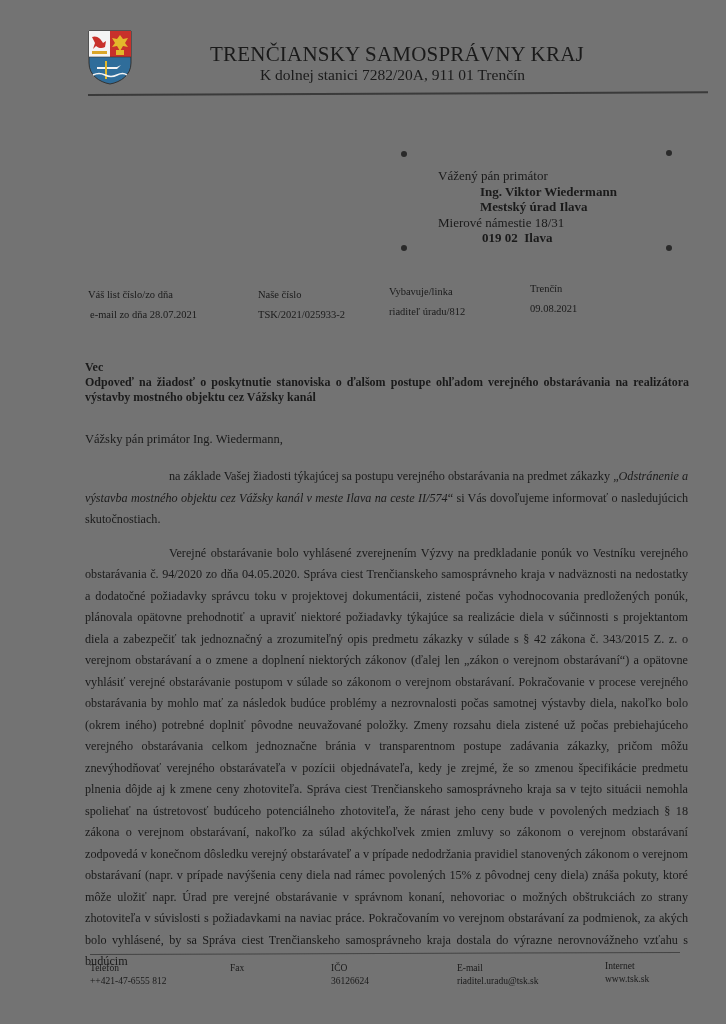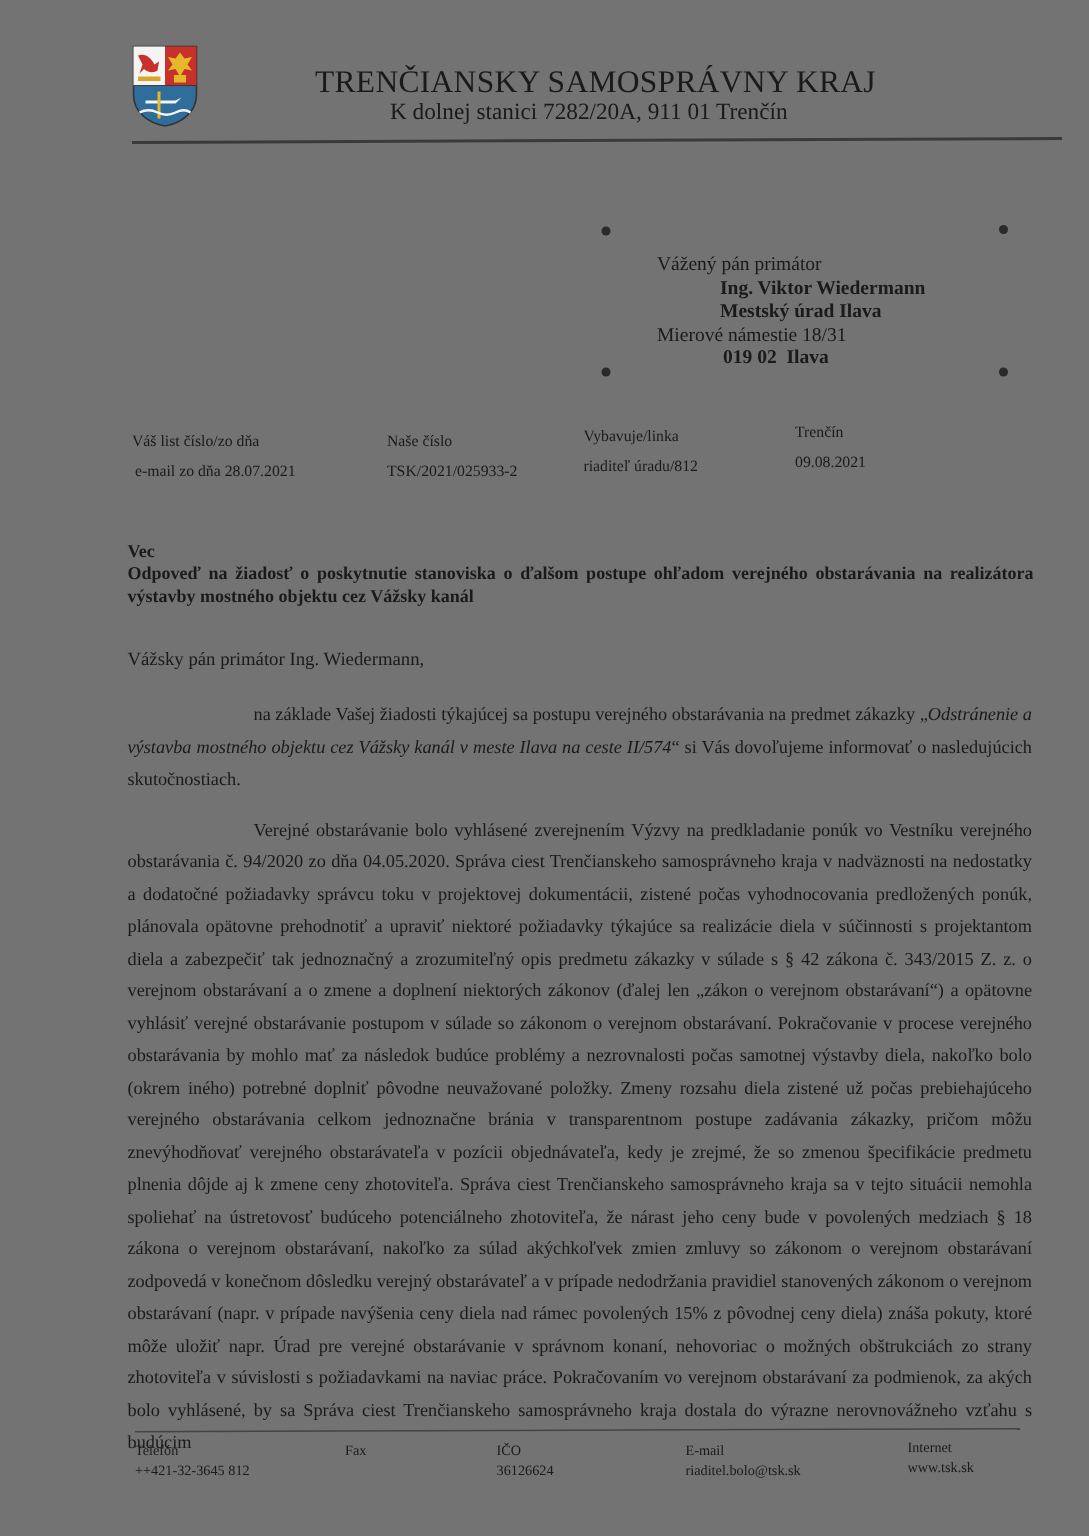--- a/index.html
+++ b/index.html
@@ -100,32 +100,32 @@
   <div class="salutation">Vážsky pán primátor Ing. Wiedermann,</div>
 
   <div class="body">
     <p><span>na základe Vašej žiadosti týkajúcej sa postupu verejného obstarávania na predmet zákazky „</span><span class="it">Odstránenie a výstavba mostného objektu cez Vážsky kanál v meste Ilava na ceste II/574</span><span>“ si Vás dovoľujeme informovať o nasledujúcich skutočnostiach.</span></p>
     <p>Verejné obstarávanie bolo vyhlásené zverejnením Výzvy na predkladanie ponúk vo Vestníku verejného obstarávania č. 94/2020 zo dňa 04.05.2020. Správa ciest Trenčianskeho samosprávneho kraja v nadväznosti na nedostatky a dodatočné požiadavky správcu toku v projektovej dokumentácii, zistené počas vyhodnocovania predložených ponúk, plánovala opätovne prehodnotiť a upraviť niektoré požiadavky týkajúce sa realizácie diela v súčinnosti s projektantom diela a zabezpečiť tak jednoznačný a zrozumiteľný opis predmetu zákazky v súlade s § 42 zákona č. 343/2015 Z. z. o verejnom obstarávaní a o zmene a doplnení niektorých zákonov (ďalej len „zákon o verejnom obstarávaní“) a opätovne vyhlásiť verejné obstarávanie postupom v súlade so zákonom o verejnom obstarávaní. Pokračovanie v procese verejného obstarávania by mohlo mať za následok budúce problémy a nezrovnalosti počas samotnej výstavby diela, nakoľko bolo (okrem iného) potrebné doplniť pôvodne neuvažované položky. Zmeny rozsahu diela zistené už počas prebiehajúceho verejného obstarávania celkom jednoznačne bránia v transparentnom postupe zadávania zákazky, pričom môžu znevýhodňovať verejného obstarávateľa v pozícii objednávateľa, kedy je zrejmé, že so zmenou špecifikácie predmetu plnenia dôjde aj k zmene ceny zhotoviteľa. Správa ciest Trenčianskeho samosprávneho kraja sa v tejto situácii nemohla spoliehať na ústretovosť budúceho potenciálneho zhotoviteľa, že nárast jeho ceny bude v povolených medziach § 18 zákona o verejnom obstarávaní, nakoľko za súlad akýchkoľvek zmien zmluvy so zákonom o verejnom obstarávaní zodpovedá v konečnom dôsledku verejný obstarávateľ a v prípade nedodržania pravidiel stanovených zákonom o verejnom obstarávaní (napr. v prípade navýšenia ceny diela nad rámec povolených 15% z pôvodnej ceny diela) znáša pokuty, ktoré môže uložiť napr. Úrad pre verejné obstarávanie v správnom konaní, nehovoriac o možných obštrukciách zo strany zhotoviteľa v súvislosti s požiadavkami na naviac práce. Pokračovaním vo verejnom obstarávaní za podmienok, za akých bolo vyhlásené, by sa Správa ciest Trenčianskeho samosprávneho kraja dostala do výrazne nerovnovážneho vzťahu s budúcim</p>
   </div>
 
   <div class="footer-rule"></div>
   <div class="foot" style="left:90px;">
     <div>Telefón</div>
-    <div>++421-32-3645 812</div>
+    <div>++421-47-6555 812</div>
   </div>
   <div class="foot" style="left:230px;">
     <div>Fax</div>
     <div></div>
   </div>
   <div class="foot" style="left:331px;">
     <div>IČO</div>
     <div>36126624</div>
   </div>
   <div class="foot" style="left:457px;">
     <div>E-mail</div>
-    <div>riaditel.bolo@tsk.sk</div>
+    <div>riaditel.uradu@tsk.sk</div>
   </div>
   <div class="foot" style="left:605px; top:960px;">
     <div>Internet</div>
     <div>www.tsk.sk</div>
   </div>
 
 </div>
 
 </body></html>

